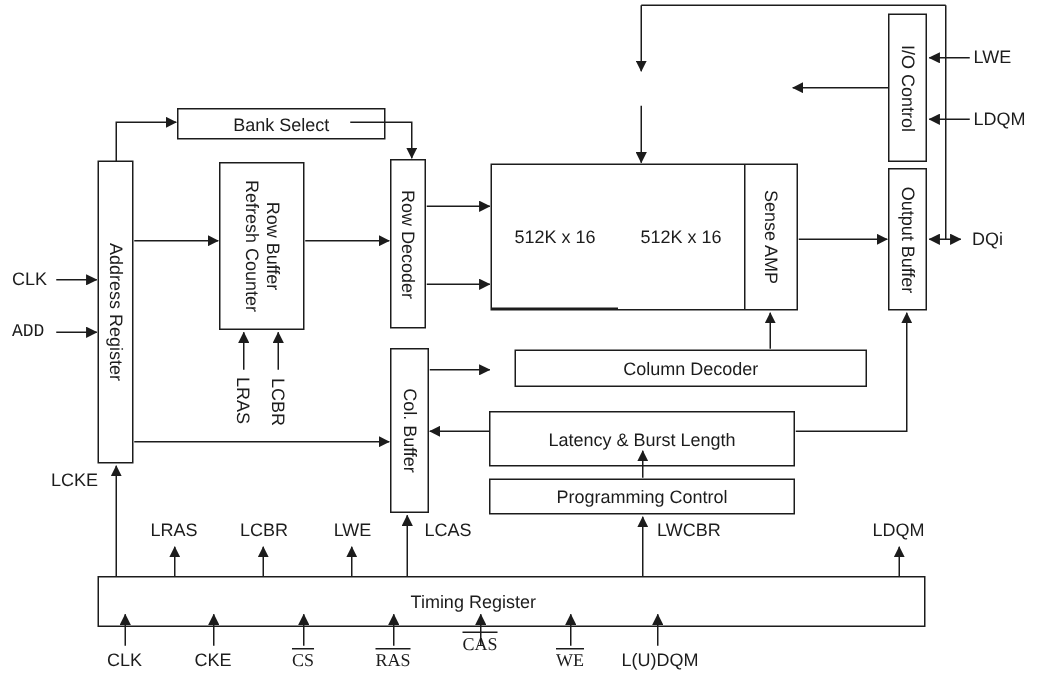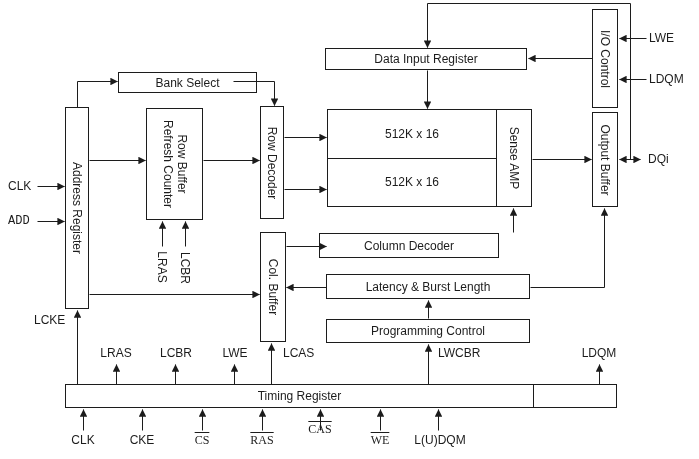--- a/index.html
+++ b/index.html
@@ -14,21 +14,21 @@
   }
   .vtext {
     position:absolute; top:50%; left:50%;
     transform:translate(-50%,-50%) rotate(90deg);
     white-space:nowrap; text-align:center; font-size:12px; line-height:14px;
   }
   .vwrap { position:absolute; z-index:2; }
   .lbl { position:absolute; font-size:12px; line-height:14px; z-index:2; white-space:nowrap; }
   .ctr { text-align:center; }
   .ol  { text-decoration:overline;font-family:Liberation Serif, serif; }
-  .arr-left { width:168px; height:100%; border-right:1px solid #1c1c1c; display:flex; flex-direction:column; }
+  .arr-left { width:168px; height:100%; border-right:1px solid #1c1c1c; display:flex; }
   .arr-cell { flex:1; display:flex; align-items:center; justify-content:center; }
   .arr-cell.divider { border-bottom:1px solid #1c1c1c; }
   .arr-sense { flex:1; position:relative; height:100%; }
   .tr-left { width:467px; height:100%; border-right:1px solid #1c1c1c; display:flex; align-items:center; justify-content:center; }
   .tr-right { flex:1; height:100%; }
   svg.wires { position:absolute; left:0; top:0; z-index:3; pointer-events:none; }
 </style>
 </head>
 <body>
 
@@ -46,23 +46,20 @@
     <span class="vtext">
       <div>Row Buffer</div>
       <div>Refresh Counter</div>
     </span>
   </div>
 
   <div class="box" style="left:260px; top:106px; width:24px; height:113px;">
     <span class="vtext">Row Decoder</span>
   </div>
 
-  <div class="box" style="left:325px; top:48px; width:202px; height:22px;">
-    <span>Data Input Register</span>
-  </div>
 
   <div class="box" style="left:592px; top:9px; width:26px; height:99px;">
     <span class="vtext">I/O Control</span>
   </div>
 
   <div class="box" style="left:327px; top:109px; width:205px; height:98px; padding:0;">
     <div class="arr-left">
       <div class="arr-cell divider">
         <span>512K x 16</span>
       </div>
@@ -76,33 +73,33 @@
   </div>
 
   <div class="box" style="left:592px; top:112px; width:26px; height:95px;">
     <span class="vtext">Output Buffer</span>
   </div>
 
   <div class="box" style="left:260px; top:232px; width:26px; height:110px;">
     <span class="vtext">Col. Buffer</span>
   </div>
 
-  <div class="box" style="left:319px; top:233px; width:180px; height:25px;">
+  <div class="box" style="left:343px; top:233px; width:235px; height:25px;">
     <span>Column Decoder</span>
   </div>
 
-  <div class="box" style="left:326px; top:274px; width:204px; height:25px;">
+  <div class="box" style="left:326px; top:274px; width:204px; height:37px;">
     <span>Latency &amp; Burst Length</span>
   </div>
 
   <div class="box" style="left:326px; top:319px; width:204px; height:24px;">
     <span>Programming Control</span>
   </div>
 
-  <div class="box" style="left:65px; top:384px; width:552px; height:24px; padding:0;">
+  <div class="box" style="left:65px; top:384px; width:552px; height:24px; padding:16px;">
     <div class="tr-left">
       <span>Timing Register</span>
     </div>
     <div class="tr-right"></div>
   </div>
 
   <div class="lbl" style="left:8px;  top:179px;">CLK</div>
   <div class="lbl" style="left:8px;  top:214px;font-family:Liberation Mono, monospace;">ADD</div>
   <div class="lbl" style="left:34px; top:313px;text-align:center;">LCKE</div>
 

